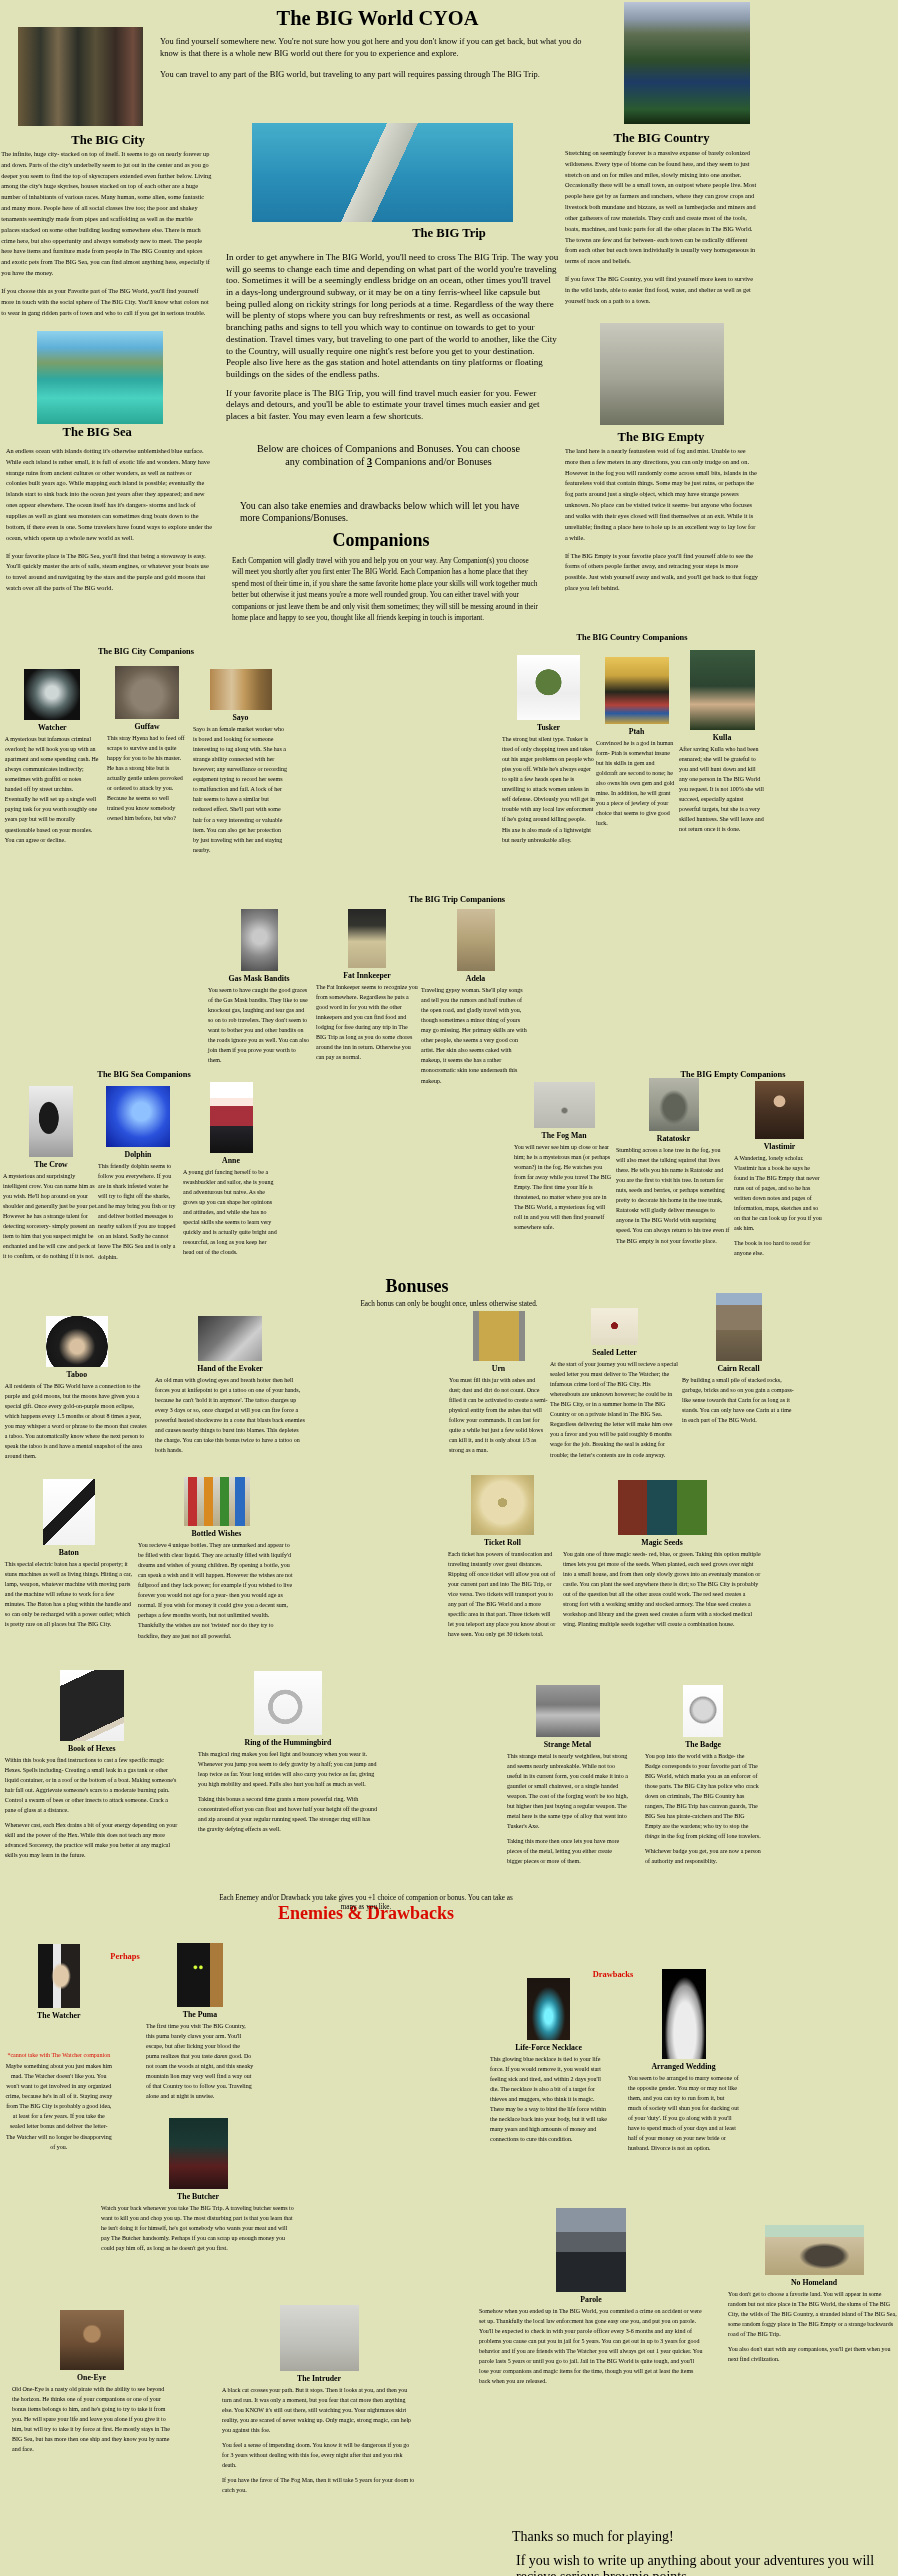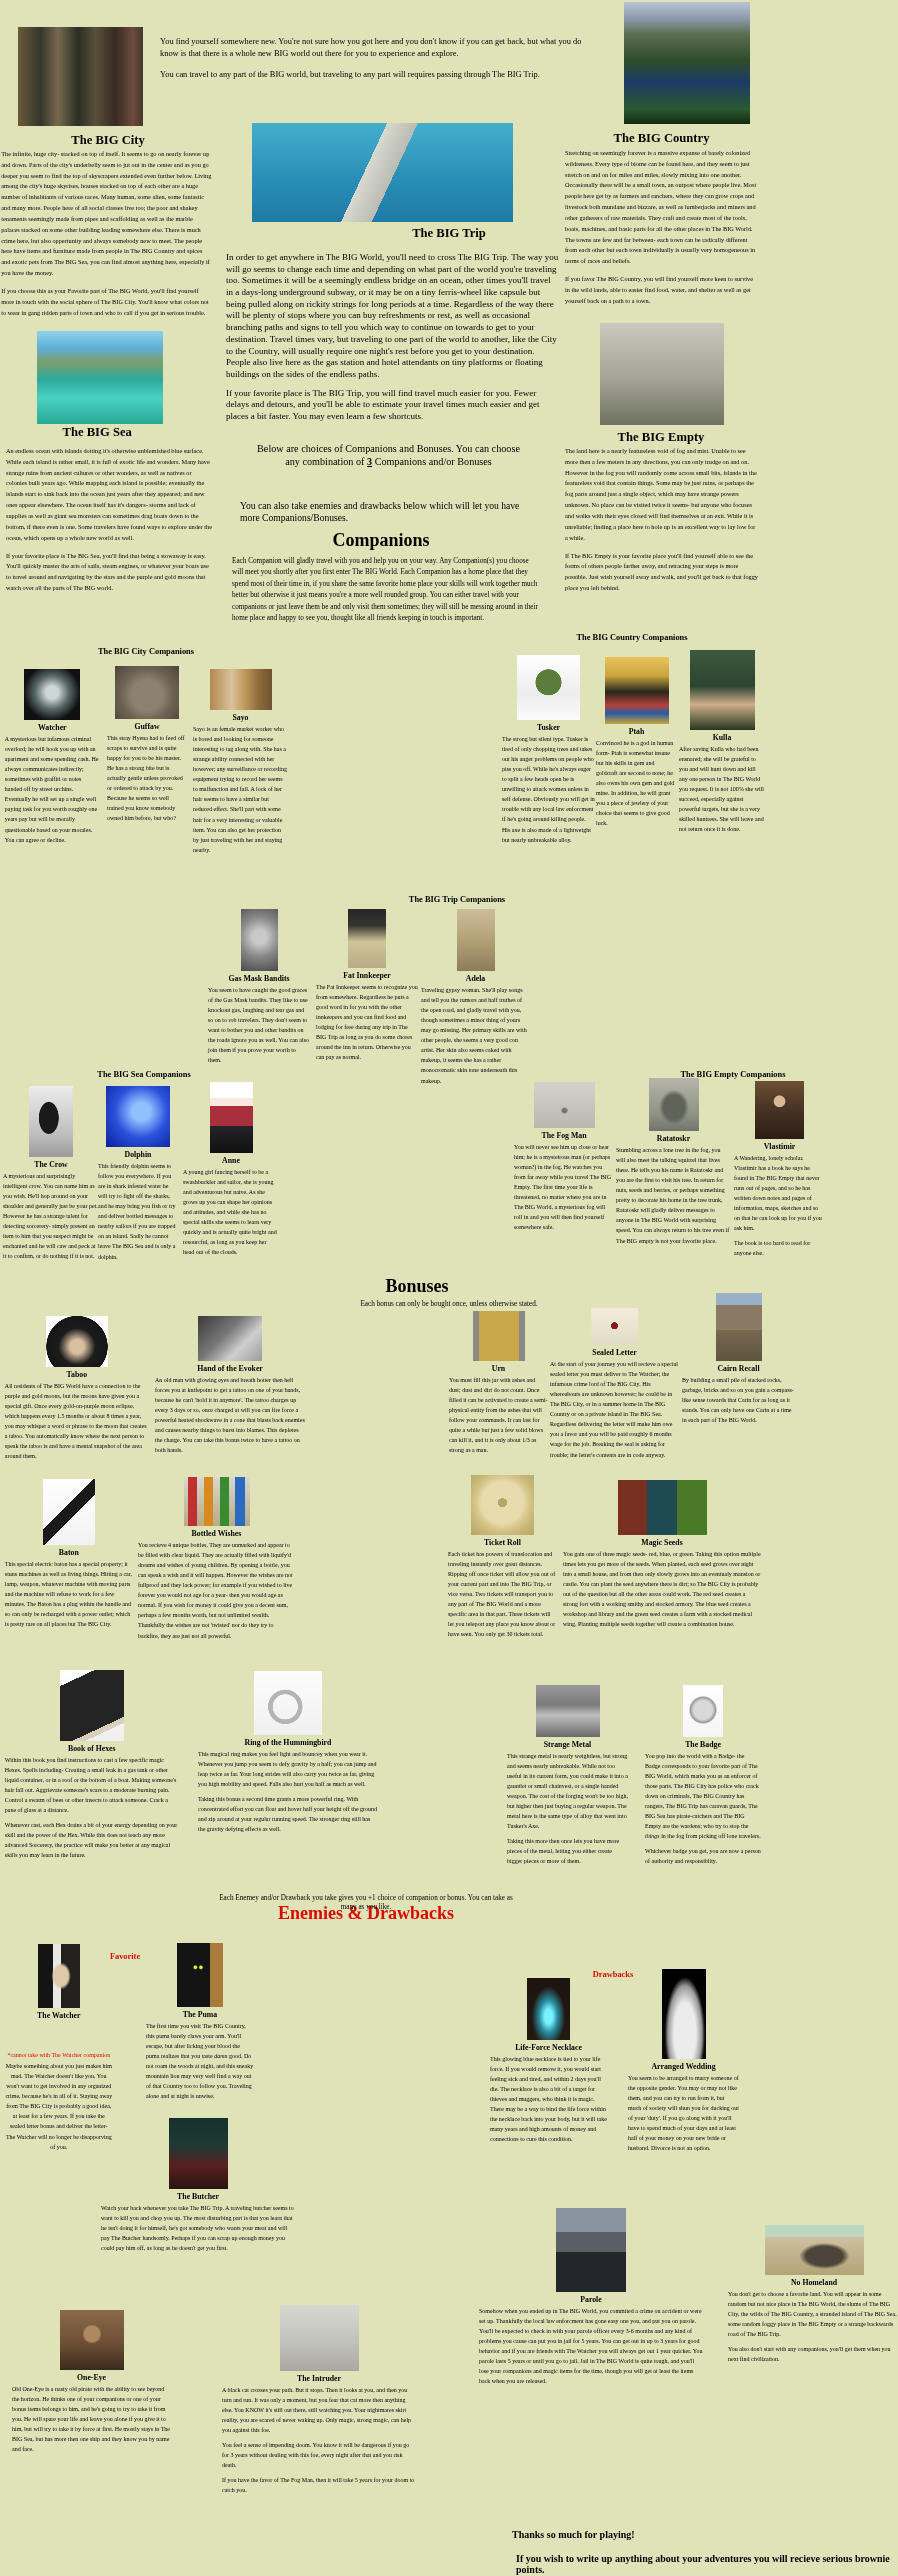--- a/index.html
+++ b/index.html
@@ -22,21 +22,21 @@
   .note-md { font-size:9.6px; line-height:1.3; text-align:left; }
   .note-sm { font-size:7.2px; line-height:1.3; text-align:center; }
   .cintro {font-size:7.2px; line-height:1.58; }
   .card { position:absolute; text-align:center; }
   .card .ph { margin:0 auto; }
   .card .nm { font-size:7.8px; font-weight:bold; margin:3px 0 1.8px 0; }
   .card .tx { font-size:6px; line-height:1.68; text-align:left; }
   .card .tx p { margin:0 0 4.8px 0; }
   .card.ctr .tx { text-align:center; }
   .warn { font-size:6px; line-height:1.3; margin-bottom:1.2px; }
-  .foot { font-size:10px; font-weight:bold; }
+  .foot { font-size:14px; font-weight:normal; }
   em { font-style:italic; }
   .u3 { font-weight:bold; text-decoration:underline; }
   
   .i-city { background:linear-gradient(90deg,#6b5a3a,#33362c 18%,#77684c 32%,#2b2e26 48%,#585038 62%,#372b24 78%,#6e4b3d 92%,#43372c); }
   .i-country { background:linear-gradient(180deg,#b9c5d7 0%,#8b99aa 14%,#5f6f52 26%,#2e4d2a 48%,#1d3b66 66%,#2a5a2f 88%,#14280f); }
   .i-bridge { background:linear-gradient(115deg,rgba(0,0,0,0) 44%,#d8d9cf 44%,#b9bcb0 54%,rgba(0,0,0,0) 54%),linear-gradient(180deg,#45aecb,#2a8fb8 55%,#1f7aa6); }
   .i-sea { background:linear-gradient(180deg,#8fd2ec 0%,#5fb0d8 18%,#7a9f6a 34%,#2ea8a0 52%,#49d2c0 72%,#2aa896); }
   .i-fog { background:linear-gradient(180deg,#c9c9bd,#a3a396 55%,#6f7260); }
   .i-watcher { background:radial-gradient(circle at 50% 46%,#cfd6d6 0 16%,#5a6a6a 42%,#101010 72%); }
   .i-guffaw { background:radial-gradient(circle at 50% 55%,#8d8271 0 35%,#6e6352 60%,#4e443a); }
@@ -75,20 +75,21 @@
   .i-homeland { background:radial-gradient(ellipse at 60% 62%,#4a443a 0 22%,rgba(0,0,0,0) 30%),linear-gradient(180deg,#bcd8c0 0 24%,#cfc0a0 24%,#b3a378); }
   .i-oneeye { background:radial-gradient(circle at 50% 40%,#b08860 0 16%,rgba(0,0,0,0) 20%),linear-gradient(180deg,#8a6a4a,#6e4f35 55%,#3a2a1c); }
   .i-intrud { background:linear-gradient(180deg,#d8d8d2,#c0c0ba 60%,#a8a8a0); }
 </style>
 </head>
 <body style="background: rgb(224, 226, 184); color: rgb(0, 0, 0);">
 
 <div id="page">
 
   <div class="abs ph i-city" style="left:18px;top:27px;width:125px;height:99px"></div>
+  <div class="abs title" style="left:138px;top:7.2px;width:479px">The BIG World CYOA</div>
   <div class="abs intro" style="left:160px;top:36px;width:436px">
     <p>You find yourself somewhere new. You're not sure how you got here and you don't know if you can get back, but what you do know is that there is a whole new BIG world out there for you to experience and explore.</p>
     <p>You can travel to any part of the BIG world, but traveling to any part will requires passing through The BIG Trip.</p>
   </div>
   <div class="abs ph i-country" style="left:624px;top:1.8px;width:126px;height:122px"></div>
 
   <div class="abs h2" style="left:0px;top:133px;width:216px">The BIG City</div>
   <div class="abs desc" style="left:1.2px;top:149px;width:211px">
     <p>The infinite, huge city- stacked on top of itself. It seems to go on nearly forever up and down. Parts of the city's underbelly seem to jut out in the center and as you go deeper you seem to find the top of skyscrapers extended even further below. Living among the city's huge skyrises, houses stacked on top of each other are a huge number of inhabitants of various races. Many human, some alien, some fantastic and many more. People here of all social classes live too; the poor and shakey tenaments seemingly made from pipes and scaffolding as well as the marble palaces stacked on some other building leading somewhere else. There is much crime here, but also oppertunity and always somebody new to meet. The people here have items and furniture made from people in The BIG Country and spices and exotic pets from The BIG Sea, you can find almost anything here, especially if you have the money.</p>
     <p>If you choose this as your Favorite part of The BIG World, you'll find yourself more in touch with the social sphere of The BIG City. You'll know what colors not to wear in gang ridden parts of town and who to call if you get in serious trouble.</p>
@@ -294,21 +295,21 @@
     <div class="ph i-badge" style="width:40px;height:52px"></div>
     <div class="nm">The Badge</div>
     <div class="tx">
       <p><span>You pop into the world with a Badge- the Badge corresponds to your favorite part of The BIG World, which marks you as an enforcer of those parts. The BIG City has police who crack down on criminals, The BIG Country has rangers, The BIG Trip has caravan guards, The BIG Sea has pirate-catchers and The BIG Empty are the wardens; who try to stop the </span><em>things</em><span> in the fog from picking off lone travelers.</span></p>
       <p>Whichever badge you get, you are now a person of authority and responsiblity.</p>
     </div>
   </div>
 
   <div class="abs big red" style="left:246px;top:1871px;width:240px">Enemies &amp; Drawbacks</div>
   <div class="abs note-sm" style="left:216px;top:1894px;width:300px">Each Enemey and/or Drawback you take gives you +1 choice of companion or bonus. You can take as many as you like.</div>
-  <div class="abs h3 red" style="left:65px;top:1920px;width:120px">Favorite</div>
+  <div class="abs h3 red" style="left:65px;top:1920px;width:120px">Perhaps</div>
   <div class="abs h3 red" style="left:553px;top:1938px;width:120px">Drawbacks</div>
 
   <div class="card ctr" style="left:4.8px;top:1944px;width:108px">
     <div class="ph i-thumbs" style="width:42px;height:64px"></div>
     <div class="nm">The Watcher</div>
     <div class="warn red">*cannot take with The Watcher companion</div>
     <div class="tx">Maybe something about you just makes him mad. The Watcher doesn't like you. You won't want to get involved in any organized crime, because he's in all of it. Staying away from The BIG City is probably a good idea, at least for a few years. If you take the sealed letter bonus and deliver the letter- The Watcher will no longer be disapporving of you.</div>
   </div>
   <div class="card" style="left:146px;top:1943px;width:108px">
     <div class="ph i-puma" style="width:46px;height:64px"></div>

